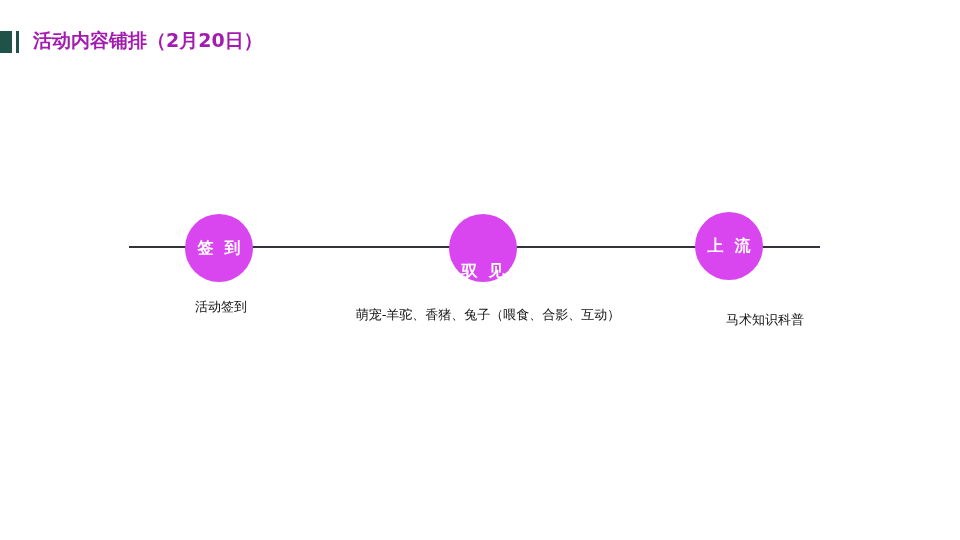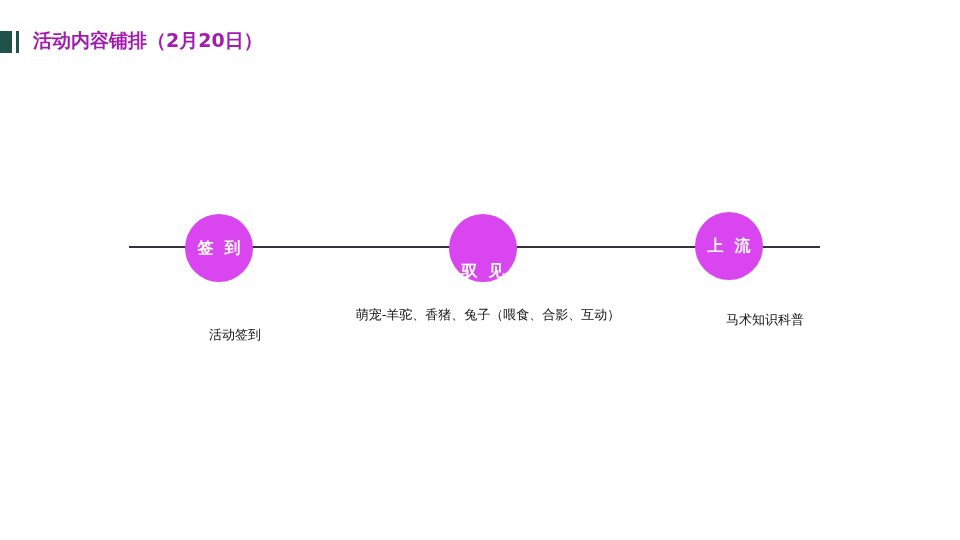--- a/index.html
+++ b/index.html
@@ -26,21 +26,21 @@
 <div class="node" style="left:185px; top:214px;">
   <span>签  到</span>
 </div>
 <div class="node" style="left:449px; top:214px;align-items:flex-end;">
   <span>驭  见</span>
 </div>
 <div class="node" style="left:695px; top:212px;justify-content:center;">
   <span>上  流</span>
 </div>
 
-<div class="desc" style="left:183px; top:295px; width:104px;margin-top:28px;">
+<div class="desc" style="left:169px; top:295px; width:104px;">
   <div>活动签到</div>
 </div>
 
 <div class="desc" style="left:333px; top:301px; width:310px; line-height:27px;">
   <div>萌宠-羊驼、香猪、兔子（喂食、合影、互动）</div>
 </div>
 
 <div class="desc" style="left:705px; top:308px; width:120px;text-align:center;">
   <div>马术知识科普</div>
 </div>

